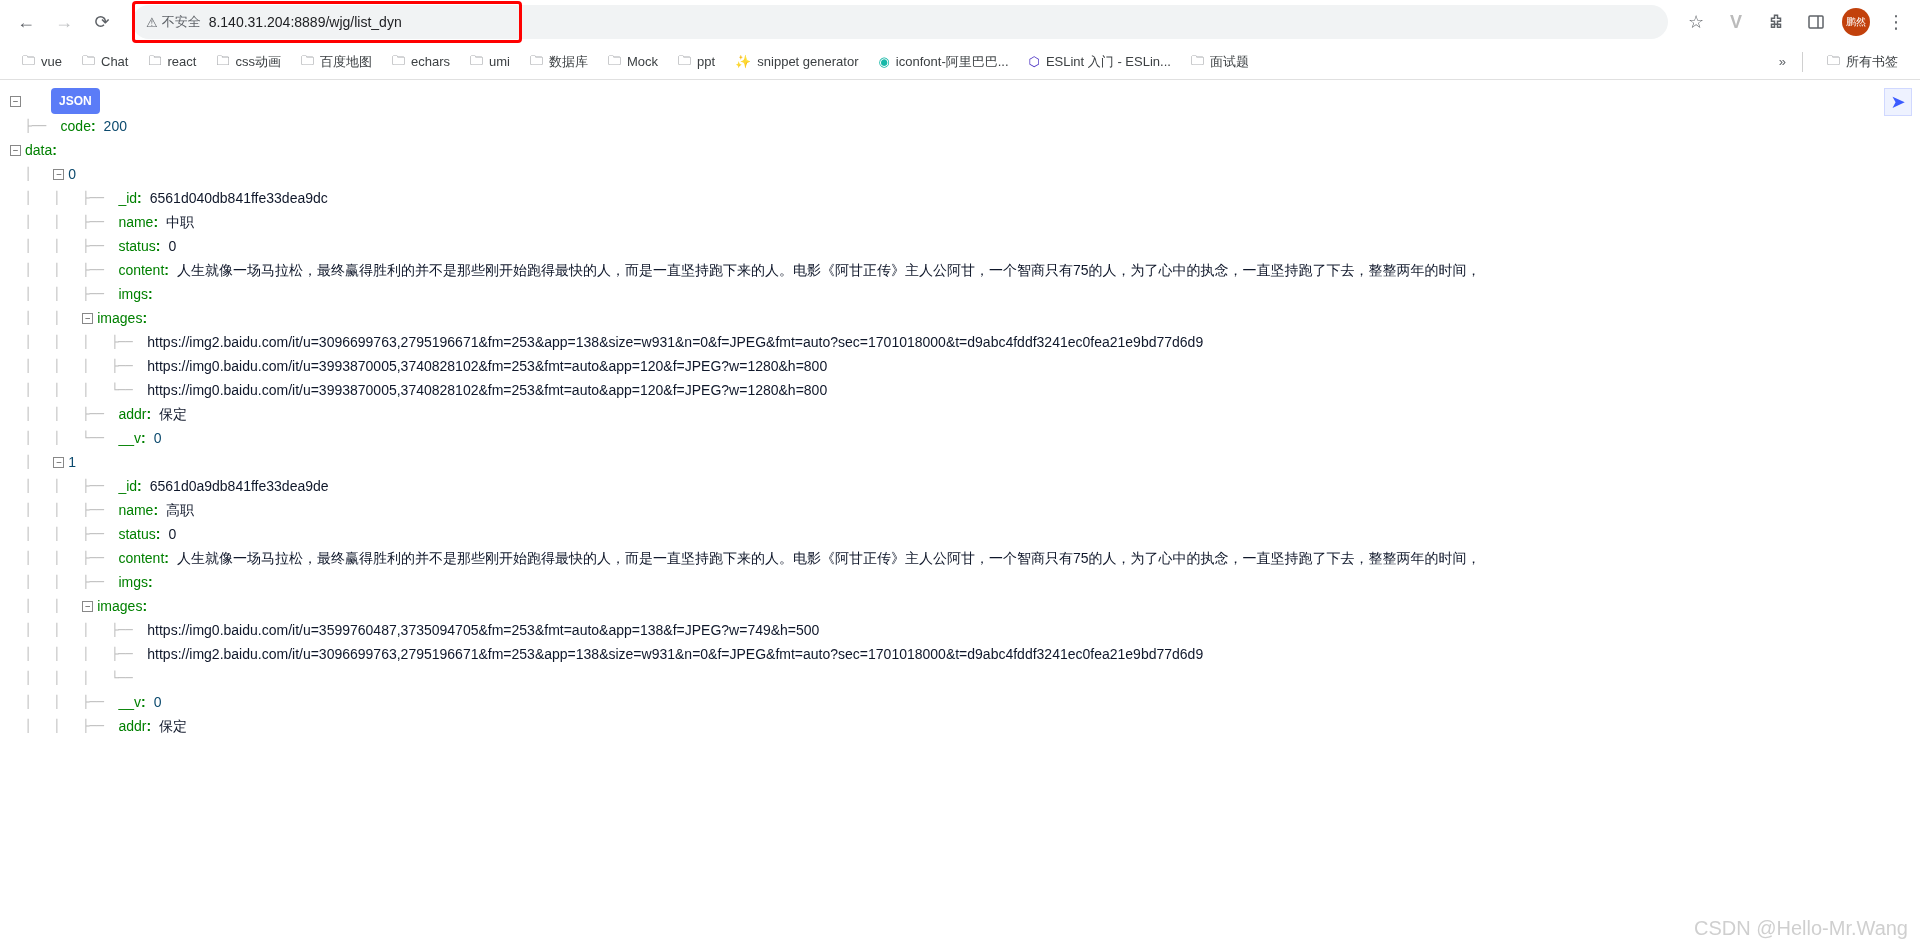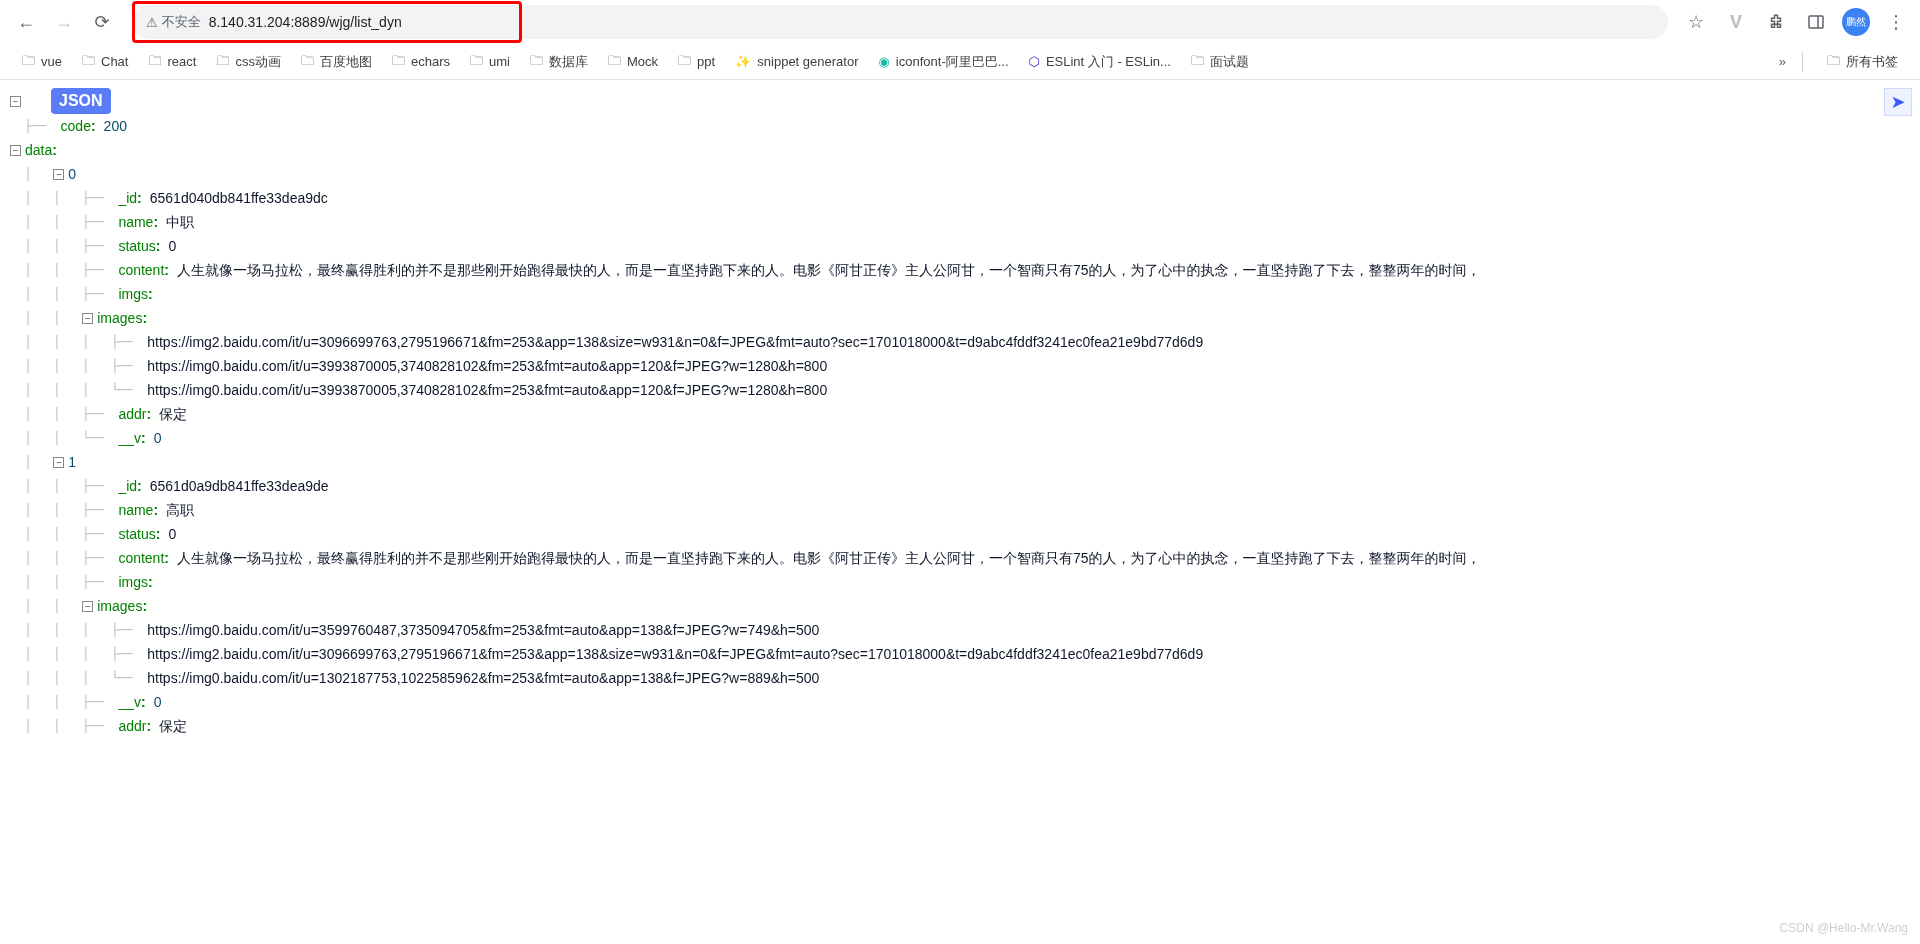--- a/index.html
+++ b/index.html
@@ -77,21 +77,21 @@
       align-items: center;
       justify-content: center;
       color: #5f6368;
       font-size: 18px;
       cursor: pointer;
     }
     .avatar {
       width: 28px;
       height: 28px;
       border-radius: 50%;
-      background: #3b82f6;
+      background: #c2410c;
       display: flex;
       align-items: center;
       justify-content: center;
       color: #fff;
       font-size: 10px;
     }
     
     .bookmarks-bar {
       height: 36px;
       display: flex;
@@ -133,21 +133,21 @@
       position: relative;
       height: calc(100% - 80px);
       overflow: hidden;
     }
     .json-badge {
       display: inline-block;
       background: #5b7cf7;
       color: #fff;
       border-radius: 4px;
       padding: 1px 8px;
-      font-size: 16px;
+      font-size: 12px;
       font-weight: bold;
       margin-left: 26px;
     }
     .tree-line {
       display: flex;
       align-items: center;
       white-space: nowrap;
     }
     .tree-guides {
       display: flex;
@@ -199,21 +199,21 @@
       align-items: center;
       justify-content: center;
       font-size: 18px;
       border: 1px solid #d0d8ff;
     }
     .watermark {
       position: absolute;
       right: 12px;
       bottom: 4px;
       color: #c4c4c4;
-      font-size: 12px;
+      font-size: 20px;
       opacity: .8;
     }
   </style>
 </head>
 <body>
 
 <div class="browser-toolbar">
   <div class="nav-btn">←</div>
   <div class="nav-btn" style="opacity:.4">→</div>
   <div class="nav-btn">⟳</div>
@@ -445,21 +445,20 @@
   <div class="tree-line">
       <span class="tree-guides">  │   │   │   ├──  </span>
       <span class="val-str">https://img0.baidu.com/it/u=3599760487,3735094705&amp;fm=253&amp;fmt=auto&amp;app=138&amp;f=JPEG?w=749&amp;h=500</span>
     </div>
   <div class="tree-line">
       <span class="tree-guides">  │   │   │   ├──  </span>
       <span class="val-str">https://img2.baidu.com/it/u=3096699763,2795196671&amp;fm=253&amp;app=138&amp;size=w931&amp;n=0&amp;f=JPEG&amp;fmt=auto?sec=1701018000&amp;t=d9abc4fddf3241ec0fea21e9bd77d6d9</span>
     </div>
   <div class="tree-line">
       <span class="tree-guides">  │   │   │   └──  </span>
-      <span class="val-str">https://img0.baidu.com/it/u=1302187753,1022585962&amp;fm=253&amp;fmt=auto&amp;app=138&amp;f=JPEG?w=889&amp;h=500</span>
     </div>
   <div class="tree-line">
       <span class="tree-guides">  │   │   ├──  </span>
       <span class="key">__v</span>
       <span class="colon"> :</span>
       <span class="val-num">0</span>
     </div>
   <div class="tree-line">
       <span class="tree-guides">  │   │   ├──  </span>
       <span class="key">addr</span>

